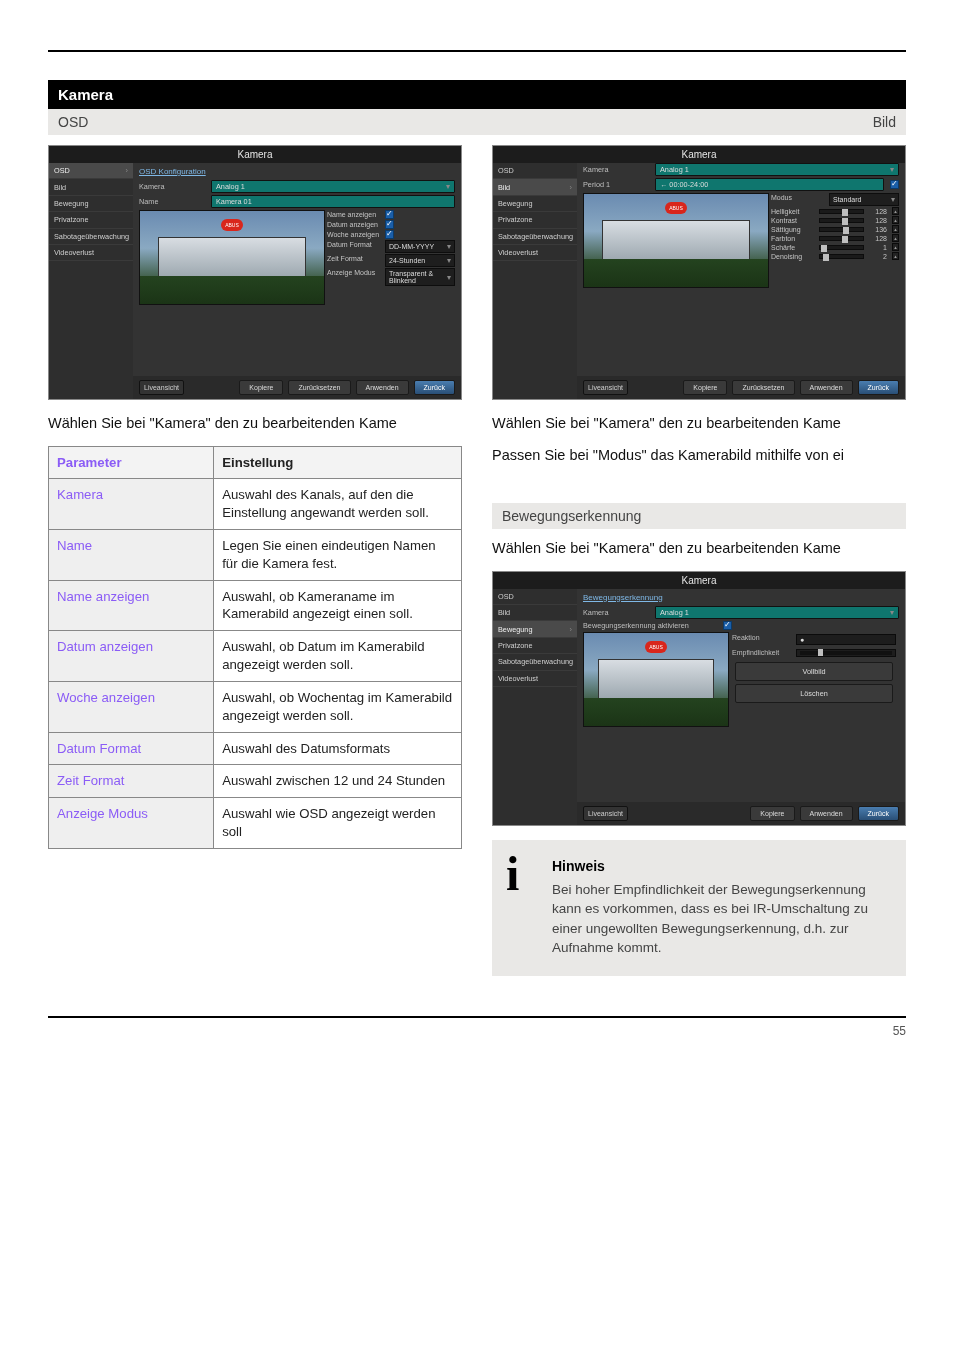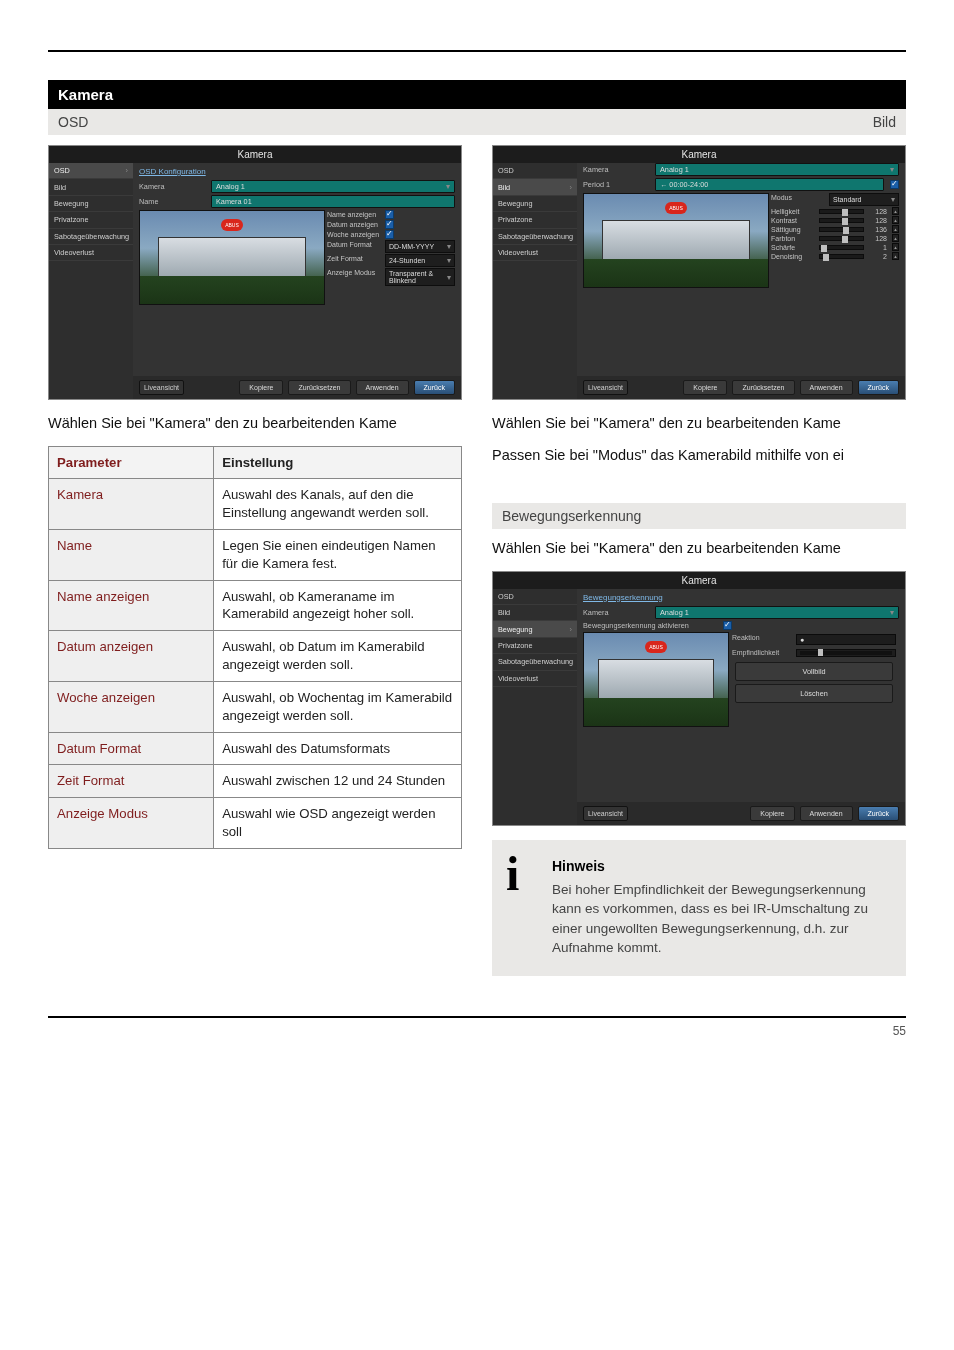--- a/index.html
+++ b/index.html
@@ -56,21 +56,21 @@
   .shot-footer { background:#2a2a2a; padding:4px 6px; display:flex; justify-content:flex-end; gap:5px; }
   .shot-footer-left { color:#cfcfcf; font-size:7px; margin-right:auto; padding:3px 4px; background:#333; border:1px solid #111; border-radius:2px; cursor:pointer; }
   .shot-btn { background:#3a3a3a; color:#ddd; font-size:7px; padding:3px 9px; border:1px solid #1a1a1a; border-radius:2px; cursor:pointer; }
   .shot-btn.primary { background: linear-gradient(#4a7db0,#294f76); color:#fff; }
 
   .caption { font-size: 14.5px; color:#111; margin-bottom: 12px; line-height:1.35; }
 
   
   table.params { border-collapse: collapse; width:100%; margin-top:8px; }
   table.params td { border:1px solid #888; vertical-align:top; font-size:13.2px; color:#222; padding:7px 8px; line-height:1.35; }
-  table.params td:first-child { width:40%; background:#efefef; color:#7f1d1d; font-weight:normal; }
+  table.params td:first-child { width:40%; background:#efefef; color:#8b5cf6; font-weight:normal; }
   table.params tr:first-child td { font-weight:bold; background:#f3f3f3; }
 
   
   .note { background:#e9e8e6; padding:18px 14px 18px 60px; position:relative; margin-top:10px; font-family: Georgia, serif; font-size:48px; font-weight:bold; }
   .note .glyph { position:absolute; left:14px; top:6px; font-family:Georgia,serif; font-size:48px; font-weight:bold; }
   .note .hdr { font-weight:bold; margin-bottom:6px; font-family:Arial,sans-serif; font-size:14px; }
   .note .body { font-size:13.5px; color:#444; font-family:Arial,sans-serif; font-weight:normal; line-height:1.45; }
 
   
   .motion-panel { width:170px; }
@@ -190,21 +190,21 @@
         <tr>
               <td>Kamera</td>
               <td>Auswahl des Kanals, auf den die Einstellung angewandt werden soll.</td>
             </tr>
         <tr>
               <td>Name</td>
               <td>Legen Sie einen eindeutigen Namen für die Kamera fest.</td>
             </tr>
         <tr>
               <td>Name anzeigen</td>
-              <td>Auswahl, ob Kameraname im Kamerabild angezeigt hoher soll.</td>
+              <td>Auswahl, ob Kameraname im Kamerabild angezeigt einen soll.</td>
             </tr>
         <tr>
               <td>Datum anzeigen</td>
               <td>Auswahl, ob Datum im Kamerabild angezeigt werden soll.</td>
             </tr>
         <tr>
               <td>Woche anzeigen</td>
               <td>Auswahl, ob Wochentag im Kamerabild angezeigt werden soll.</td>
             </tr>
         <tr>

